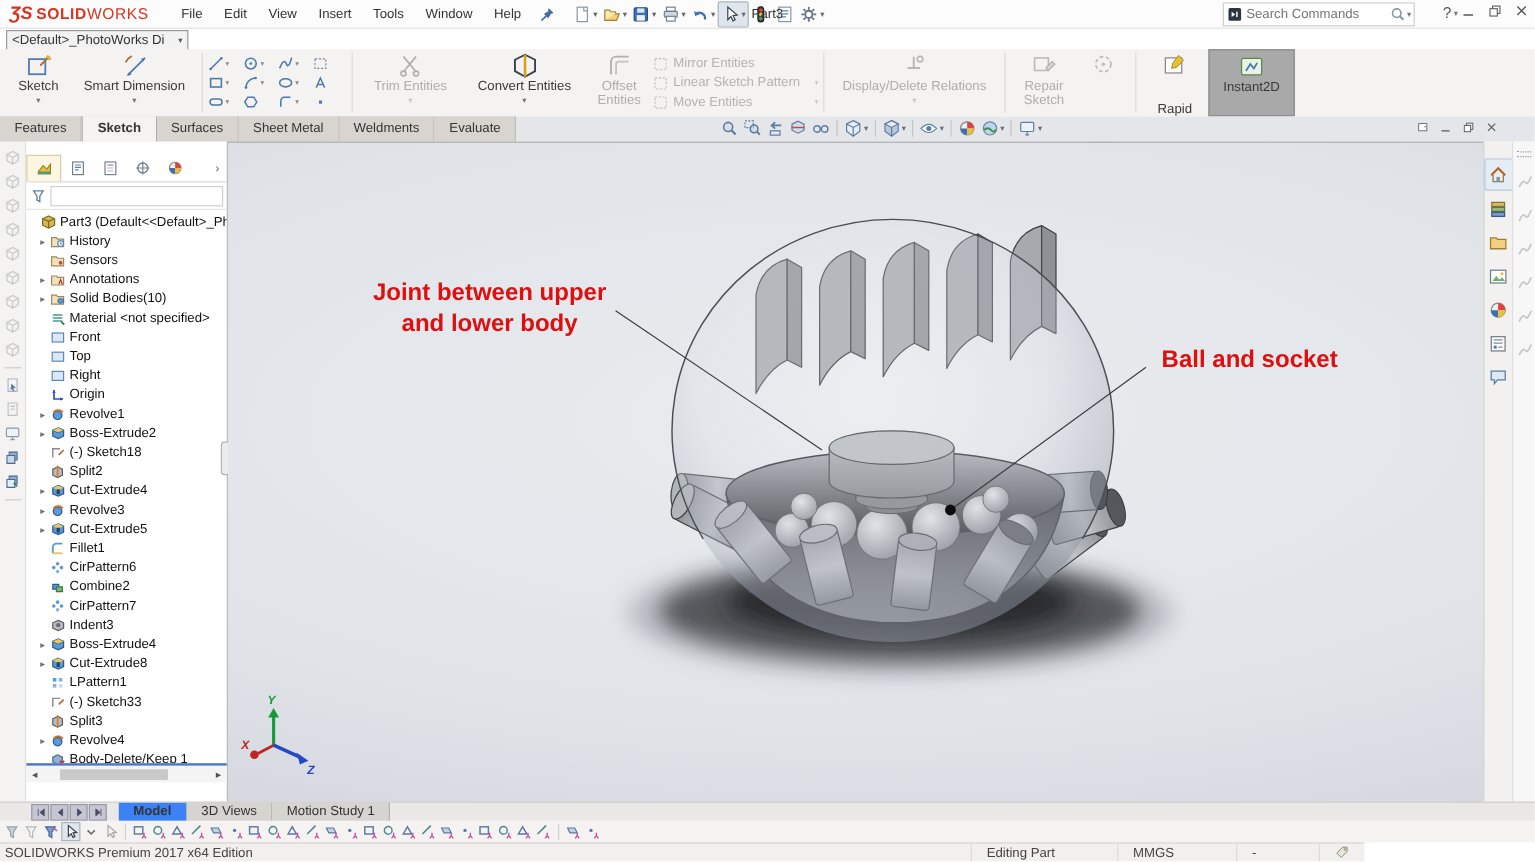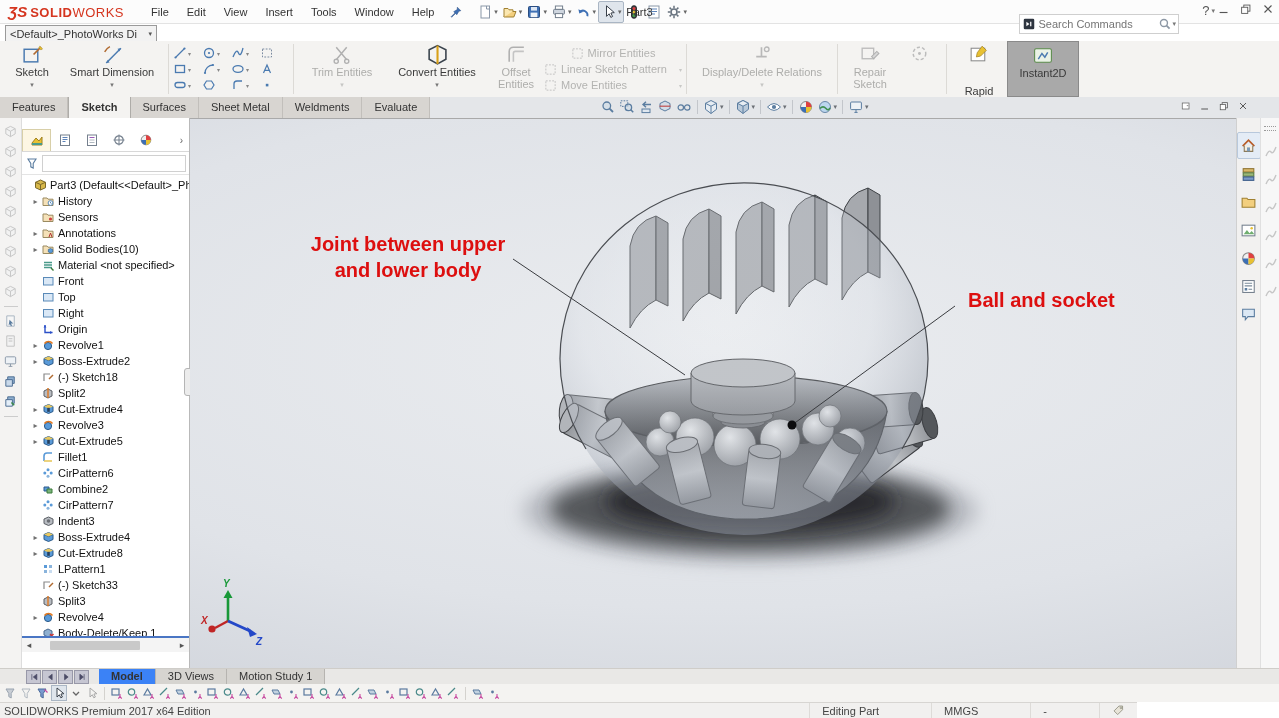--- a/index.html
+++ b/index.html
@@ -14,21 +14,21 @@
   .logo-sw{color:#d5351f;font-size:13px;letter-spacing:.5px;}
   .logo-sw b{font-weight:bold;}
   .menubar{display:flex;margin-left:18px;}
   .menu-item{padding:4px 9px;color:#333;cursor:default;}
   .pinbtn{margin:0 6px;}
   .qat{display:flex;align-items:center;margin-left:6px;}
   .qt{display:flex;align-items:center;padding:2px 2px;border-radius:2px;}
   .qt .caret{font-size:7px;color:#666;margin-left:1px;}
   .qt.pressed{background:#dfe5ec;border:1px solid #aab6c4;}
   .doc-title{position:absolute;left:0;right:0;text-align:center;color:#333;pointer-events:none;}
-  .search-wrap{position:absolute;right:100px;top:14px;display:flex;align-items:center;
+  .search-wrap{position:absolute;right:100px;top:2px;display:flex;align-items:center;
                border:1px solid #cfcfcf;background:#fff;height:18px;padding:0 2px;}
   .search-wrap input{border:0;outline:none;width:118px;height:14px;font-size:11px;
                      font-family:"Liberation Sans",sans-serif;color:#444;}
   .help-q{position:absolute;right:64px;top:3px;color:#555;font-size:13px;display:flex;align-items:center;}
   .help-q .caret{font-size:7px;color:#777;margin-left:2px;}
   .winbtns{position:absolute;right:4px;top:2px;display:flex;gap:8px;align-items:center;}
   
   .configbar{position:absolute;left:5px;top:25px;width:142px;height:16px;border:1px solid #9a9a9a;
              background:#f2f2f2;display:flex;align-items:center;justify-content:space-between;
              padding:0 4px;color:#333;}
@@ -41,21 +41,21 @@
   .tallbtn .lbl{margin-top:1px;}
   .tallbtn .caret{font-size:7px;color:#777;margin-top:1px;}
   .tallbtn.disabled{color:#adadab;}
   .tallbtn.disabled .caret{color:#c6c6c4;}
   .tallbtn.active{background:#a9a9a9;border:1px solid #8a8a8a;}
   .egrid{display:flex;flex-direction:column;justify-content:center;gap:1px;}
   .erow{display:flex;}
   .ecell{display:flex;align-items:center;width:29px;height:15px;}
   .ecell .caret{font-size:6px;color:#888;margin-left:1px;}
   .stack{display:flex;flex-direction:column;justify-content:center;gap:2px;color:#b3b3b1;}
-  .stack .srow{display:flex;align-items:center;gap:4px;height:14px;justify-content:center;}
+  .stack .srow{display:flex;align-items:center;gap:4px;height:14px;}
   .stack .scaret{font-size:6px;color:#c8c8c6;margin-left:auto;}
   
   .tabrow{position:absolute;left:0;top:97px;width:1279px;height:21px;
           background:linear-gradient(90deg,#d8d5d1 0,#d8d5d1 336px,#e4e6e9 340px,#e4e6e9 100%);
           display:flex;align-items:stretch;}
   .rtab{padding:4px 12px 0 12px;color:#333;border-right:1px solid #c2bfbb;background:#d8d5d1;}
   .rtab.active{background:#f4f3f1;font-weight:bold;border-left:1px solid #aeaca8;
                border-right:1px solid #aeaca8;}
   .headsup{position:absolute;left:600px;top:99px;display:flex;align-items:center;gap:3px;}
   .hu-sep{width:1px;height:14px;background:#c3c6cb;margin:0 2px;}

